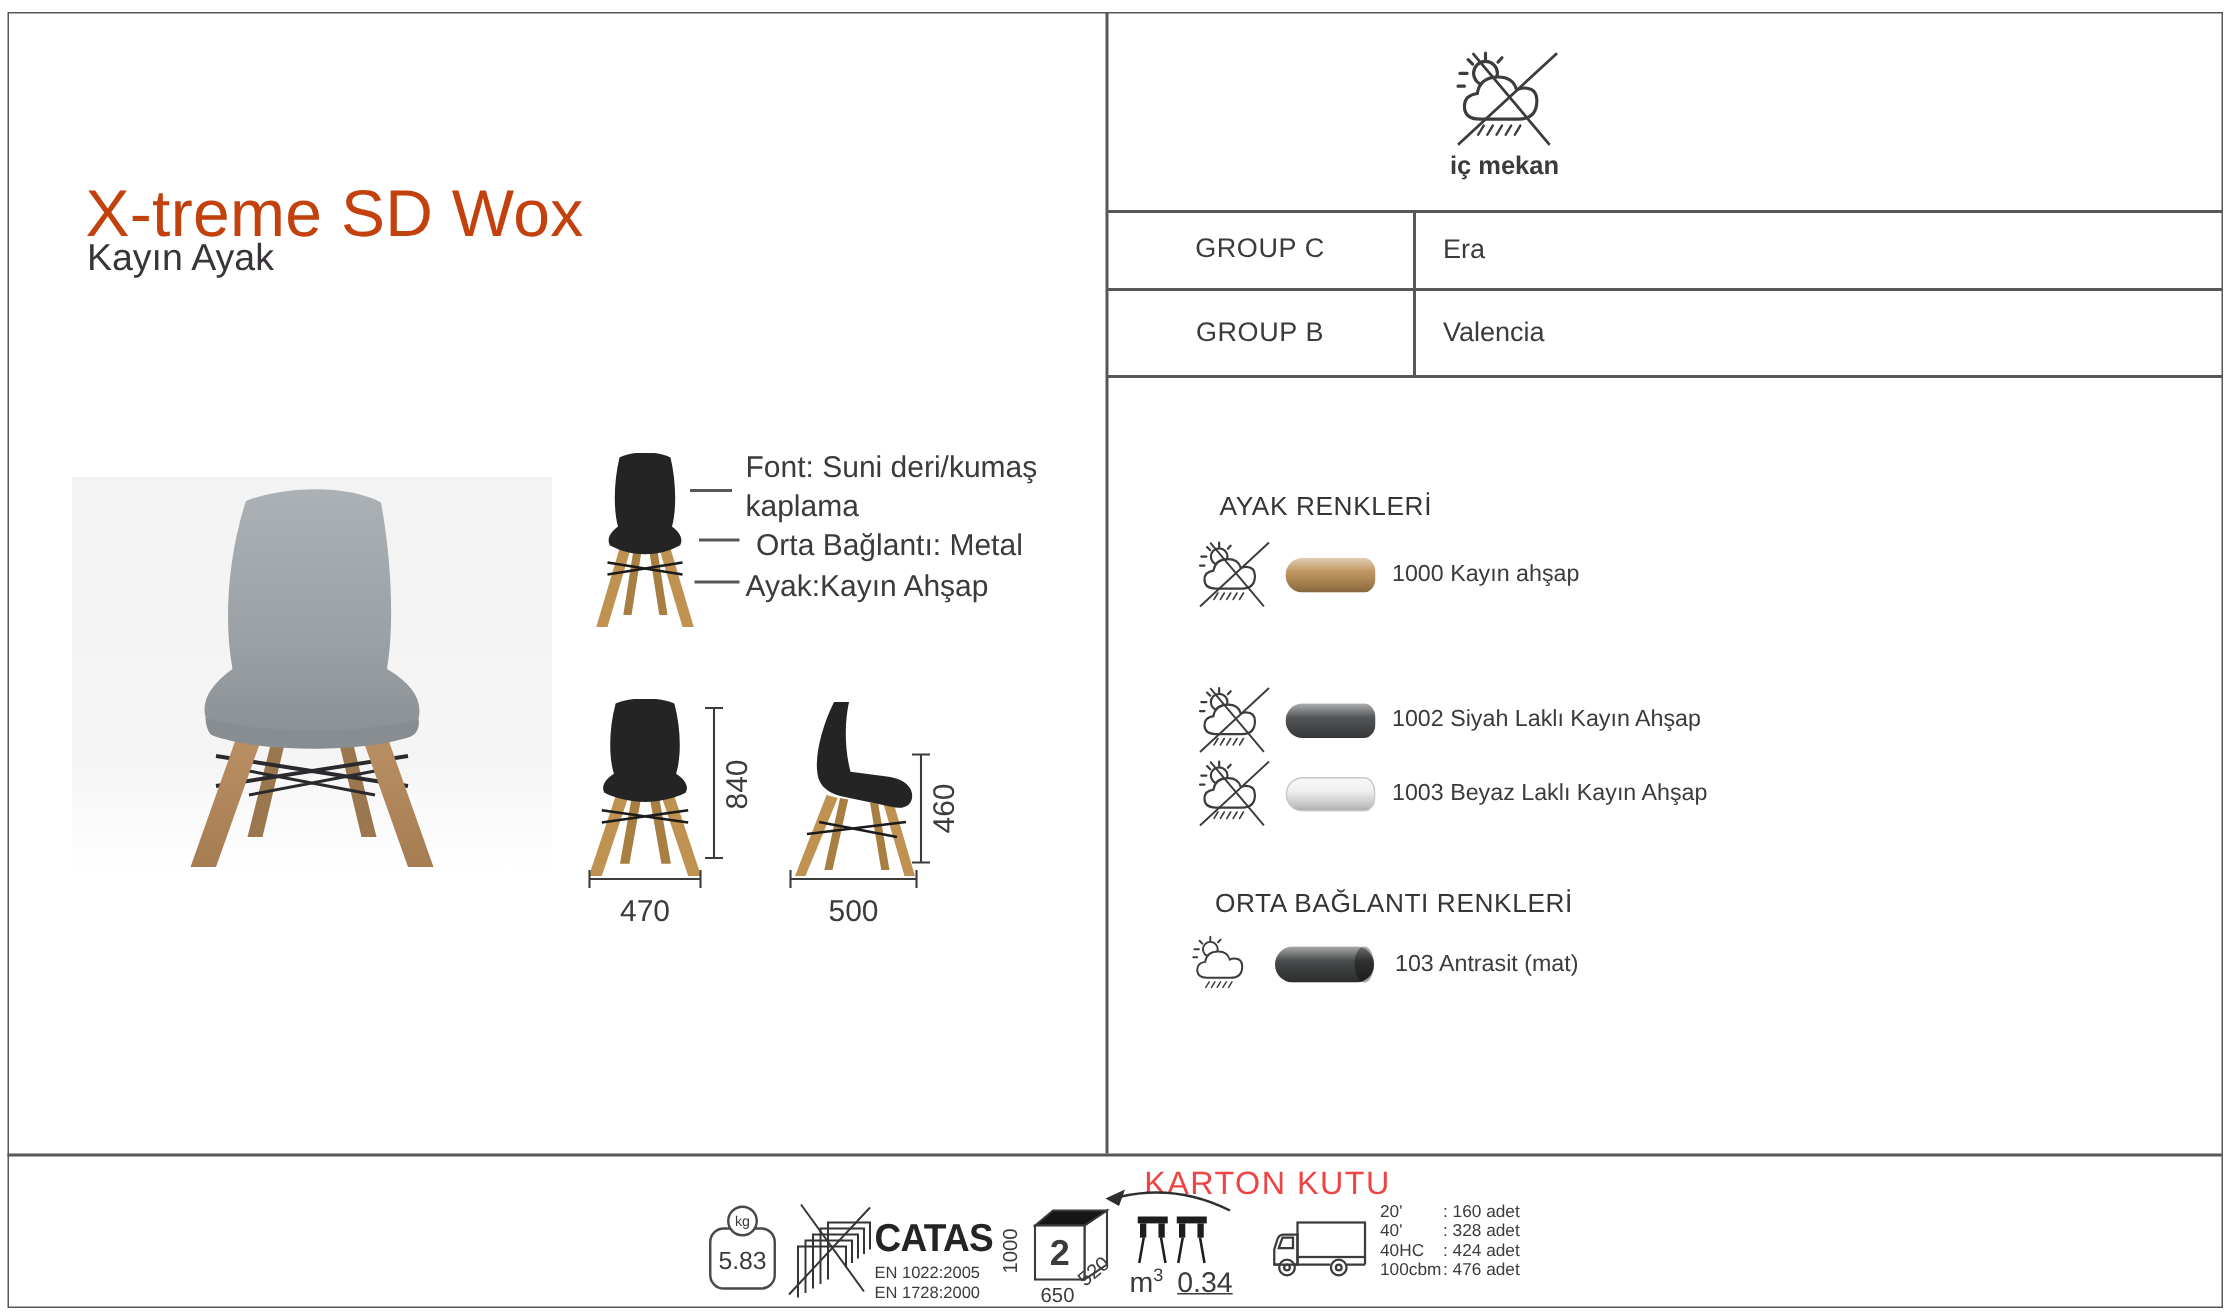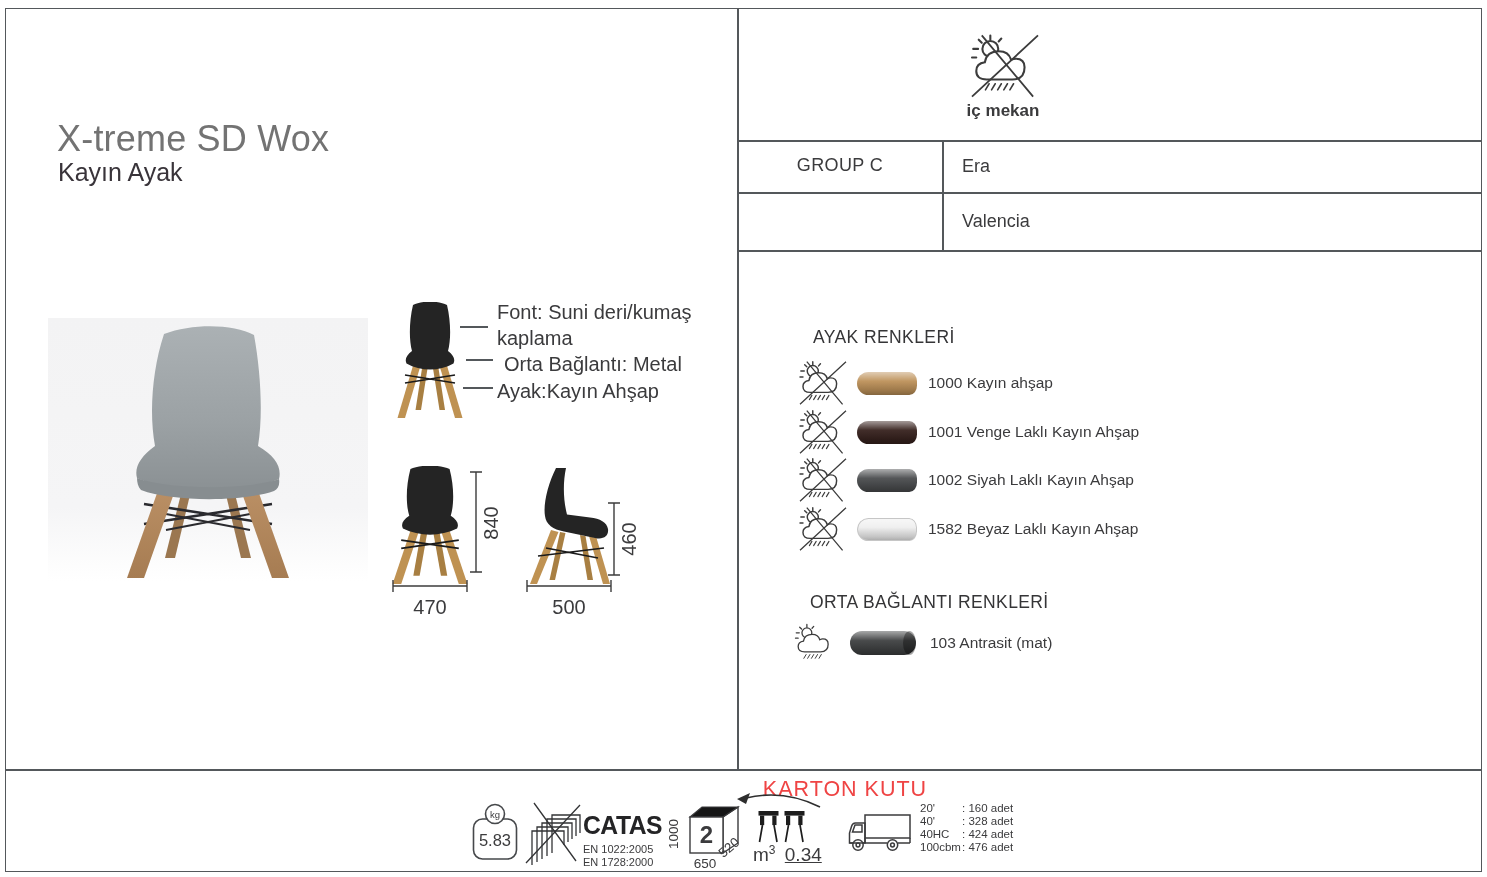--- a/index.html
+++ b/index.html
@@ -1,21 +1,21 @@
 <!DOCTYPE html>
 <html><head>
 <meta charset="utf-8">
 <style>
   html,body{margin:0;padding:0;background:#fff;}
   #page{position:relative;width:1487px;height:877px;background:#ffffff;overflow:hidden;
         font-family:"Liberation Sans","DejaVu Sans",sans-serif;color:#3b3b3d;}
   .abs{position:absolute;}
   .line{position:absolute;background:#54585b;}
   svg text{font-family:inherit;fill:#3b3b3d;}
-  .title{font-size:36px;font-weight:500;letter-spacing:.2px;color:#737373;}
+  .title{font-size:44px;font-weight:500;letter-spacing:.2px;color:#c2410c;}
   .subtitle{font-size:25px;font-weight:400;color:#39343a;}
   .callout-text{font-size:20px;line-height:26px;color:#3b3b3d;}
   .cell-label{font-size:18px;letter-spacing:.4px;display:flex;align-items:center;justify-content:center;}
   .cell-value{font-size:18px;display:flex;align-items:center;}
   .sec-heading{font-size:17.5px;font-weight:500;letter-spacing:.4px;color:#353537;}
   .leg-row{position:absolute;left:797px;width:560px;height:46px;}
   .wicon{position:absolute;left:0;top:0;width:52px;height:46px;}
   .swatch{position:absolute;left:60px;top:12px;width:60px;height:23px;
           border-radius:12px 8px 8px 12px / 12px 10px 10px 12px;
           background-image:linear-gradient(to bottom,rgba(255,255,255,.55),rgba(255,255,255,.05) 40%,rgba(0,0,0,.18) 82%,rgba(0,0,0,.30));}
@@ -145,51 +145,45 @@
   </svg>
   <div class="abs" style="left:898px;top:101px;width:210px;text-align:center;font-size:17px;font-weight:700;">iç mekan</div>
 
   <div class="line" style="left:738px;top:140px;width:744px;height:1.5px;"></div>
   <div class="line" style="left:738px;top:192px;width:744px;height:1.5px;"></div>
   <div class="line" style="left:738px;top:250px;width:744px;height:1.5px;"></div>
   <div class="line" style="left:942px;top:140px;width:1.5px;height:111px;"></div>
 
   <div class="abs cell-label" style="left:738px;top:141px;width:204px;height:48px;">GROUP C</div>
   <div class="abs cell-value" style="left:962px;top:141px;height:50px;">Era</div>
+  <div class="abs cell-label" style="left:738px;top:193px;width:204px;height:57px;">GROUP B</div>
   <div class="abs cell-value" style="left:962px;top:193px;height:57px;">Valencia</div>
 
   <div class="abs sec-heading" style="left:813px;top:327px;">AYAK RENKLERİ</div>
 
   <div class="leg-row" style="top:360px;">
     <svg class="wicon" viewBox="0 0 60 54">
         <use href="#weather-crossed"></use>
       </svg>
     <div class="swatch" style="background-color: rgb(189, 145, 89);"></div>
     <div class="leg-label">1000 Kayın ahşap</div>
   </div>
-  <div class="leg-row" style="top:409px;">
-    <svg class="wicon" viewBox="0 0 60 54">
-        <use href="#weather-crossed"></use>
-      </svg>
-    <div class="swatch" style="background-color: rgb(55, 34, 30);"></div>
-    <div class="leg-label">1001 Venge Laklı Kayın Ahşap</div>
-  </div>
   <div class="leg-row" style="top:457px;">
     <svg class="wicon" viewBox="0 0 60 54">
         <use href="#weather-crossed"></use>
       </svg>
     <div class="swatch" style="background-color: rgb(75, 77, 79);"></div>
     <div class="leg-label">1002 Siyah Laklı Kayın Ahşap</div>
   </div>
   <div class="leg-row" style="top:506px;">
     <svg class="wicon" viewBox="0 0 60 54">
         <use href="#weather-crossed"></use>
       </svg>
     <div class="swatch swatch-light" style="background-color: rgb(239, 239, 239);"></div>
-    <div class="leg-label">1582 Beyaz Laklı Kayın Ahşap</div>
+    <div class="leg-label">1003 Beyaz Laklı Kayın Ahşap</div>
   </div>
 
   <div class="abs sec-heading" style="left:810px;top:592px;">ORTA BAĞLANTI RENKLERİ</div>
   <div class="leg-row" style="left:793px;top:620px;">
     <svg viewBox="0 0 60 54" style="position:absolute;left:0;top:3px;width:46px;height:41px;">
         <use href="#weather-base"></use>
       </svg>
     <div class="swatch cyl" style="left: 57px; top: 11px; width: 66px; height: 24px; background-color: rgb(63, 65, 66);"></div>
     <div class="leg-label" style="left:137px;">103 Antrasit (mat)</div>
   </div>

